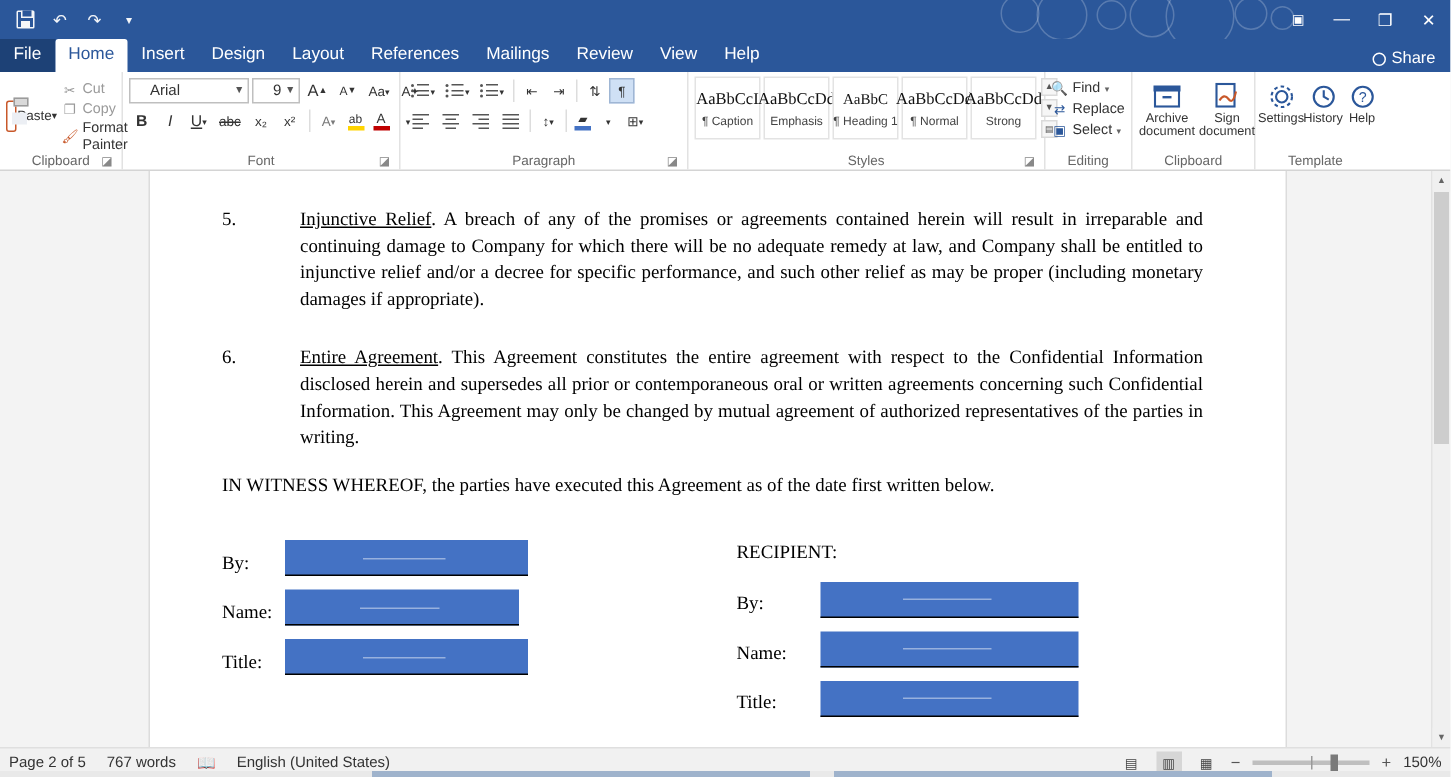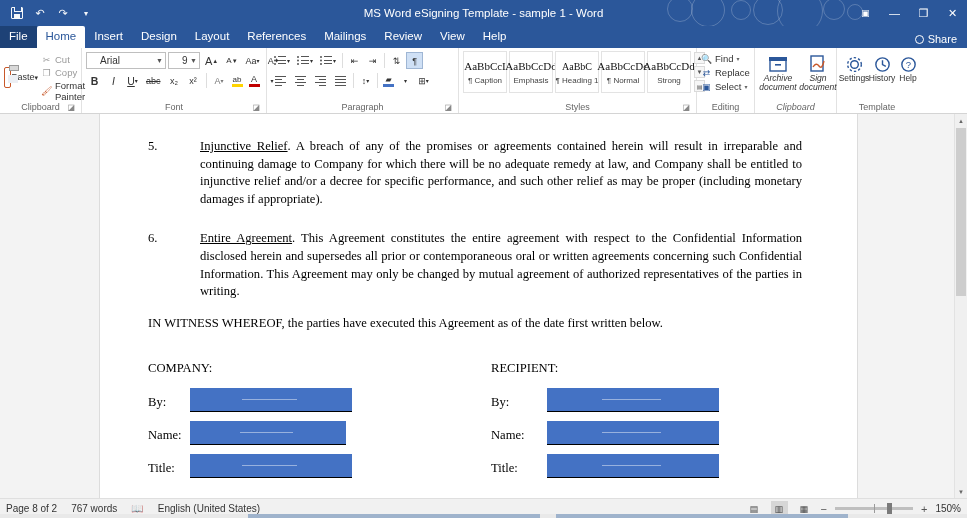--- a/index.html
+++ b/index.html
@@ -224,21 +224,21 @@
   }
 
   
   .g-edit { width: 58px; }
   .edit-list { display: flex; flex-direction: column; gap: 3px; padding-top: 3px; }
   .edit-item { display: flex; align-items: center; gap: 3px; font-size: 9.5px; color: #333; }
   .edit-item .eic { width: 11px; text-align: center; font-size: 9px; color: #2b579a; }
   .edit-item .ed { font-size: 6px; color: #666; }
 
   
-  .g-ops { width: 82px; font-style: italic; }
+  .g-ops { width: 82px; }
   .ops-row { display: flex; gap: 2px; padding-top: 2px; }
   .bigbtn {
     width: 38px; display: flex; flex-direction: column; align-items: center;
     font-size: 8.5px; color: #333; text-align: center; line-height: 9px;
   }
   .bigbtn .bi { height: 22px; display: flex; align-items: flex-end; justify-content: center; }
 
   
   .g-opt { width: 80px; }
 
@@ -331,21 +331,20 @@
 
   <div class="titlebar">
     <div class="qat">
       <div class="qicon">
           <span class="save-icon"></span>
         </div>
       <div class="qicon">↶</div>
       <div class="qicon">↷</div>
       <div class="qicon" style="font-size:8px;">▾</div>
     </div>
-    <div class="title-text">MS Word eSigning Template - sample 1  -  Word</div>
     <div class="deco">
       <i style="width:26px;height:26px;left:10px;top:-4px;"></i>
       <i style="width:34px;height:34px;left:34px;top:-7px;"></i>
       <i style="width:20px;height:20px;left:74px;top:0px;"></i>
       <i style="width:30px;height:30px;left:96px;top:-5px;"></i>
       <i style="width:46px;height:46px;left:120px;top:-12px;"></i>
       <i style="width:22px;height:22px;left:166px;top:-2px;"></i>
       <i style="width:16px;height:16px;left:190px;top:4px;"></i>
     </div>
     <div class="winctrls">
@@ -683,21 +682,20 @@
         <div class="num">6.</div>
         <div class="body">
           <span class="u">Entire Agreement</span><span>.  This Agreement constitutes the entire agreement with respect to the Confidential Information disclosed herein and supersedes all prior or contemporaneous oral or written agreements concerning such Confidential Information.  This Agreement may only be changed by mutual agreement of authorized representatives of the parties in writing.</span>
         </div>
       </div>
 
       <div class="witness">IN WITNESS WHEREOF, the parties have executed this Agreement as of the date first written below.</div>
 
       <div class="sigcols">
         <div class="sigcol">
-          <div class="sigtitle">COMPANY:</div>
           <div class="sigrow">
             <span class="lbl">By:</span>
             <span class="field f1"></span>
           </div>
           <div class="sigrow">
             <span class="lbl">Name:</span>
             <span class="field f2"></span>
           </div>
           <div class="sigrow">
             <span class="lbl">Title:</span>
@@ -724,21 +722,21 @@
     </div>
 
     <div class="vscroll">
       <div class="arrow">▲</div>
       <div class="vthumb"></div>
       <div class="arrow bot">▼</div>
     </div>
   </div>
 
   <div class="status">
-    <span class="si">Page 8 of 2</span>
+    <span class="si">Page 2 of 5</span>
     <span class="si">767 words</span>
     <span class="si">📖</span>
     <span class="si">English (United States)</span>
     <div class="right">
       <span class="viewbtn">▤</span>
       <span class="viewbtn active">▥</span>
       <span class="viewbtn">▦</span>
       <span class="zoomsign">−</span>
       <span class="zoomtrack">
         <span class="mid"></span>

